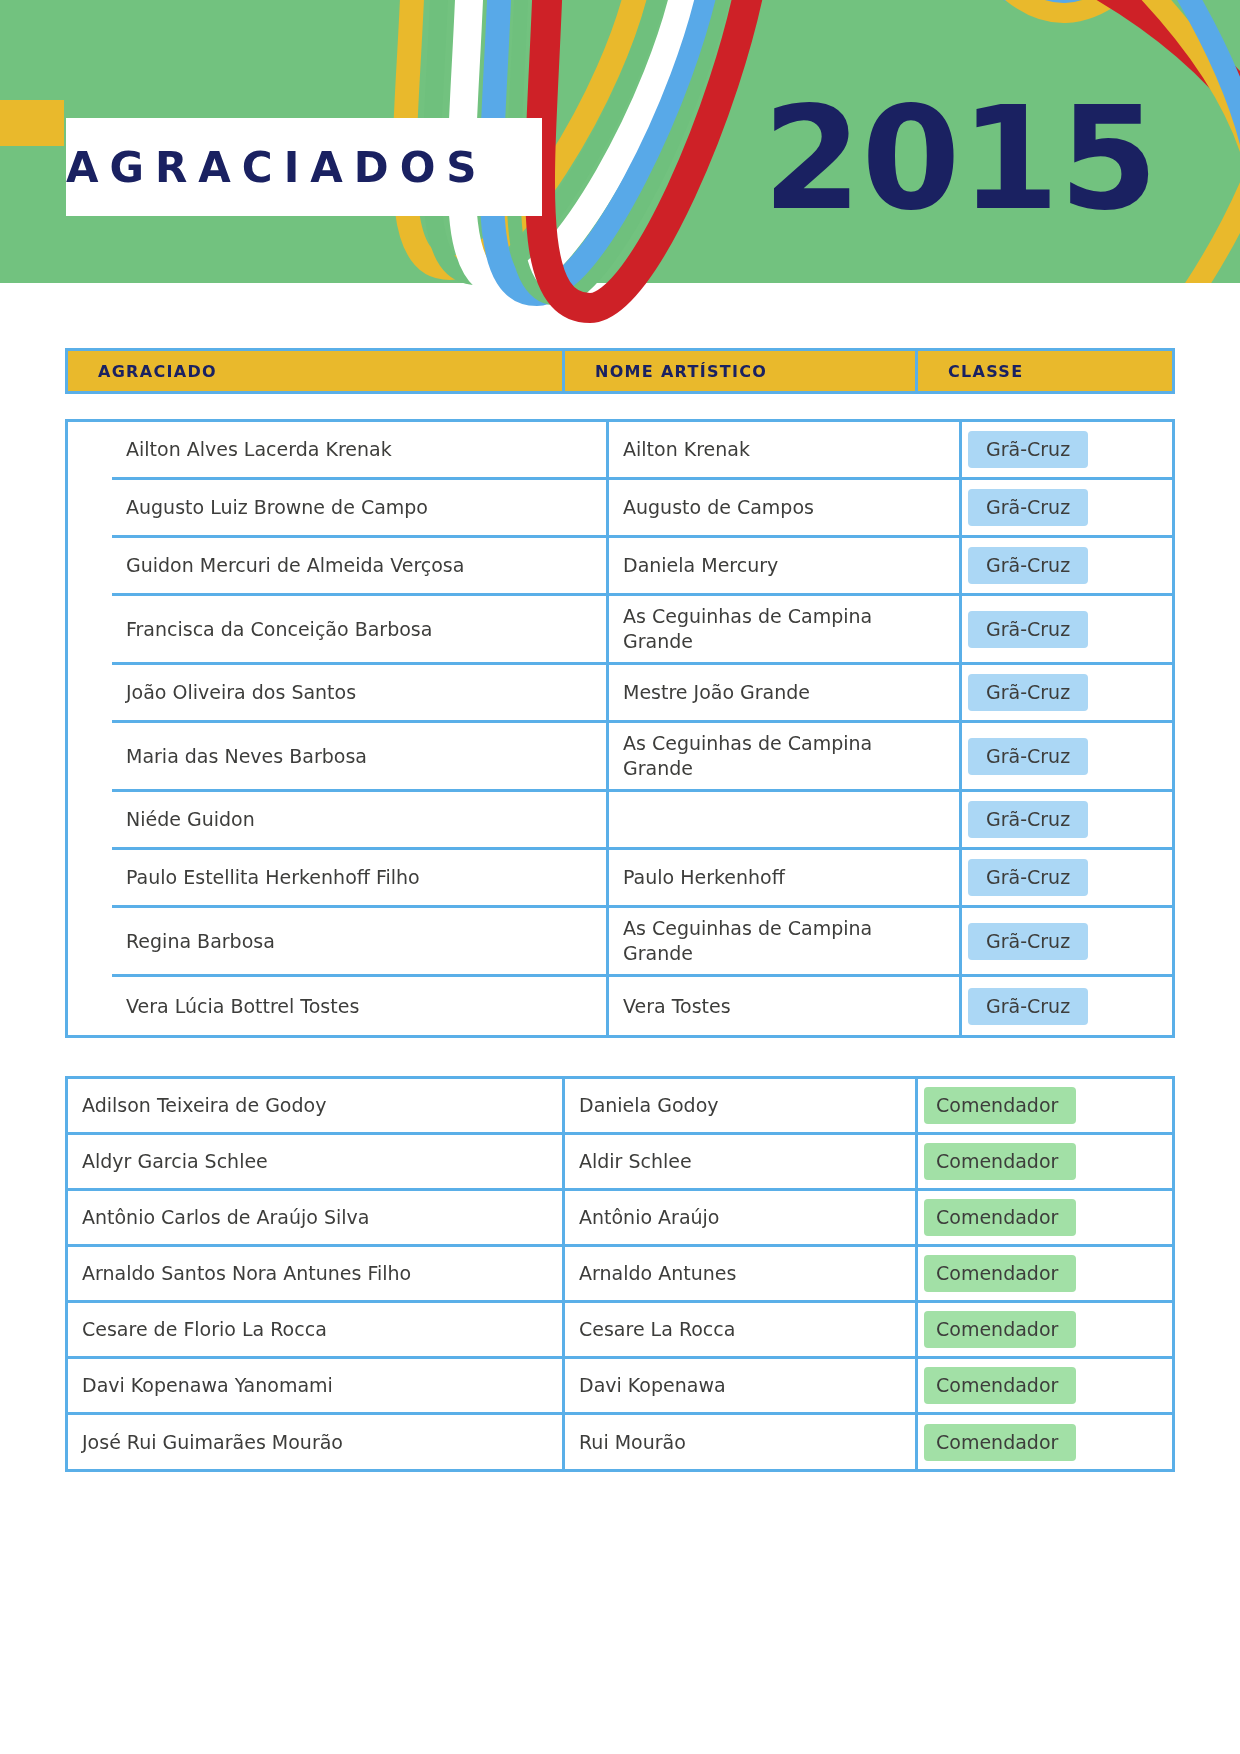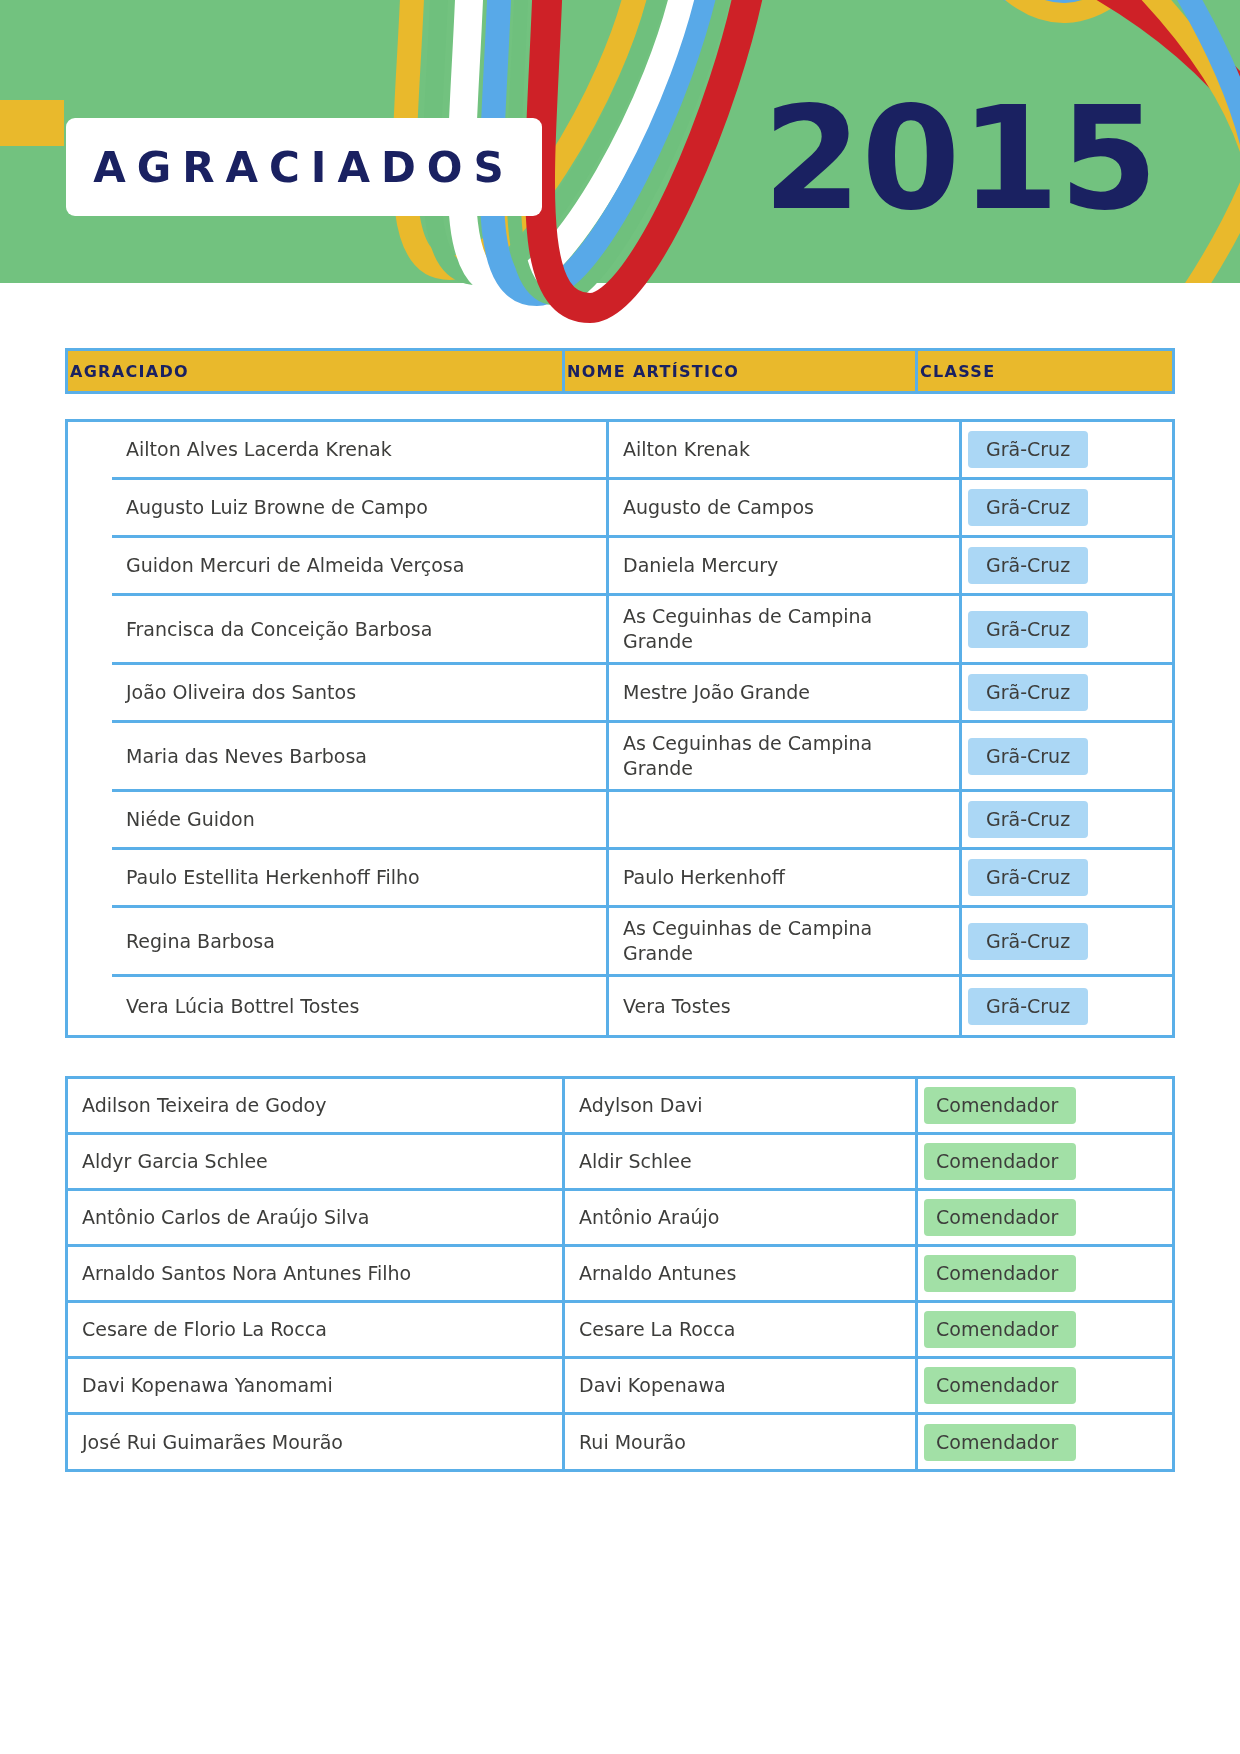--- a/index.html
+++ b/index.html
@@ -35,23 +35,22 @@
     background: #E9B92C;
     z-index: 3;
   }
   .title-box {
     position: absolute;
     left: 66px; top: 118px;
     width: 476px; height: 98px;
     background: #ffffff;
     display: flex;
     align-items: center;
-    justify-content: center;
+    justify-content: flex-start;
     z-index: 4;
-    border-radius: 9px;
   }
   .title-box h1 {
     font-size: 42px;
     font-weight: bold;
     letter-spacing: 11px;
     color: #1A2161;
     white-space: nowrap;
   }
   .year {
     position: absolute;
@@ -72,21 +71,21 @@
     width: 1110px;
     margin-left: 65px;
     border: 3px solid #5AAFE8;
   }
   .thead { margin-top: 65px; }
   .hc {
     background: #E9B92C;
     height: 40px;
     display: flex;
     align-items: center;
-    padding-left: 2px;
+    padding-left: 30px;
     font-size: 16px;
     font-weight: bold;
     letter-spacing: 1.3px;
     color: #1A2161;
   }
   .hc.c1, .hc.c2 { border-right: 3px solid #5AAFE8; }
 
   .table.t1 { margin-top: 25px; padding-left: 44px; }
   .table.t2 { margin-top: 38px; }
   .cell {
@@ -211,21 +210,21 @@
         </div>
         <div class="cell c1">Vera Lúcia Bottrel Tostes</div>
         <div class="cell c2">Vera Tostes</div>
         <div class="cell c3">
           <span class="badge badge-blue">Grã-Cruz</span>
         </div>
       </section>
 
     <section class="table t2">
         <div class="cell c1">Adilson Teixeira de Godoy</div>
-        <div class="cell c2">Adylson Davi</div>
+        <div class="cell c2">Daniela Godoy</div>
         <div class="cell c3">
           <span class="badge badge-green">Comendador</span>
         </div>
         <div class="cell c1">Aldyr Garcia Schlee</div>
         <div class="cell c2">Aldir Schlee</div>
         <div class="cell c3">
           <span class="badge badge-green">Comendador</span>
         </div>
         <div class="cell c1">Antônio Carlos de Araújo Silva</div>
         <div class="cell c2">Antônio Araújo</div>

